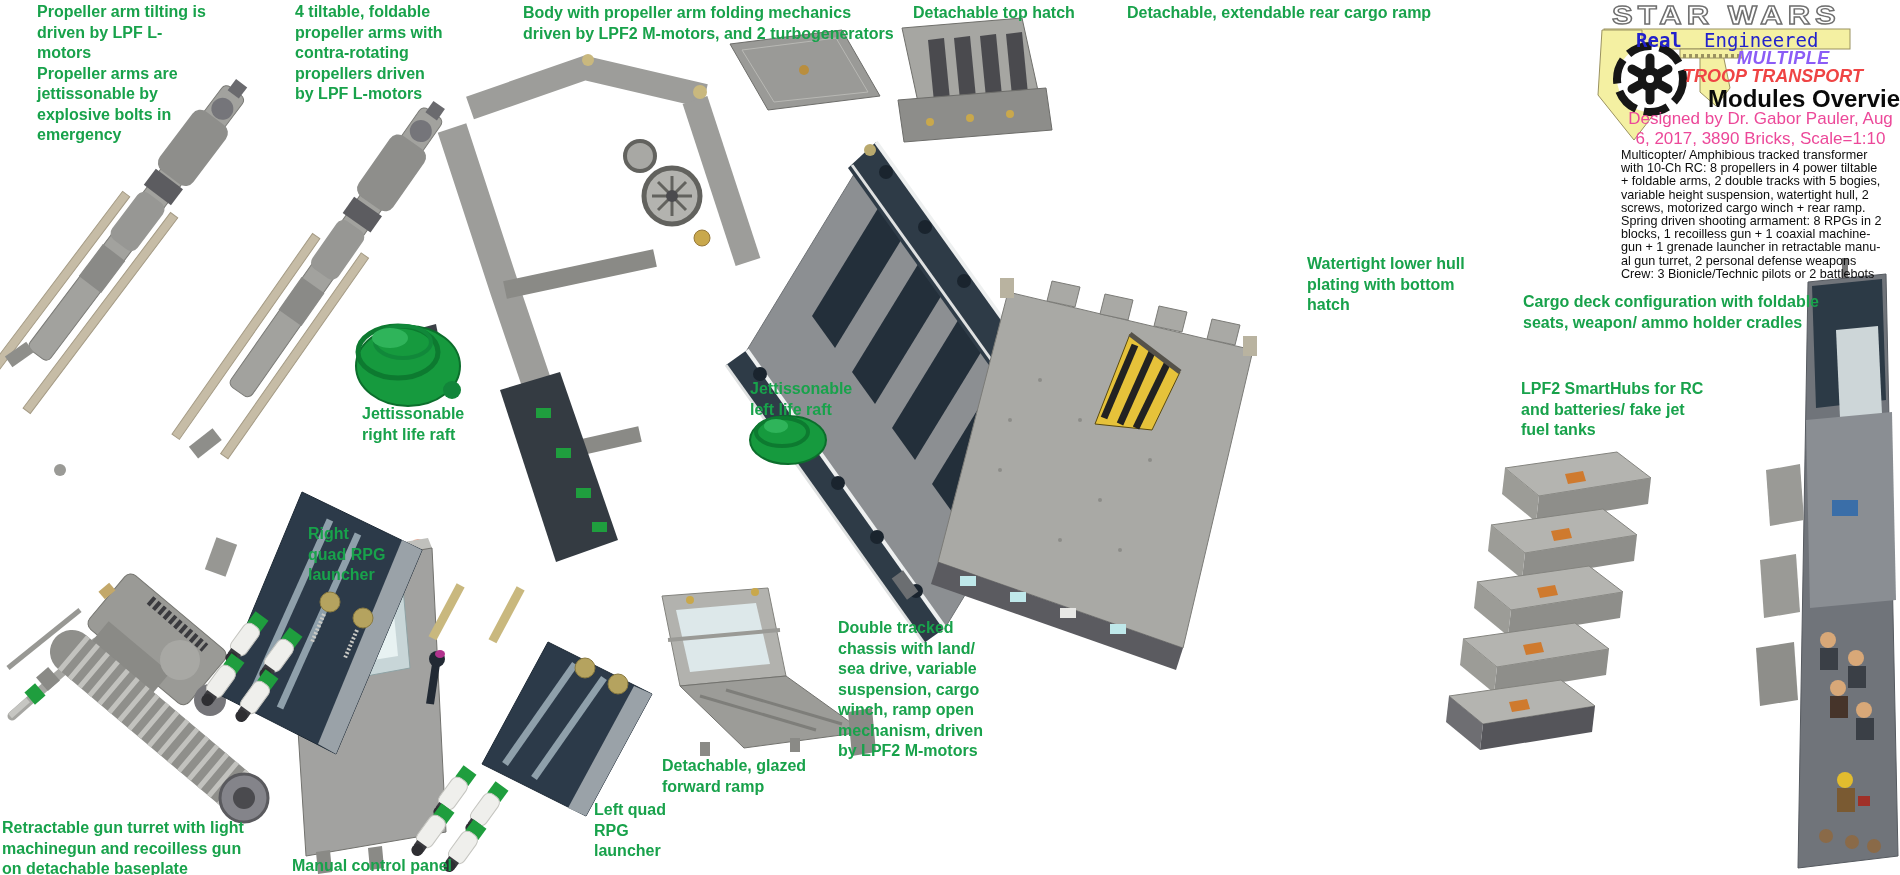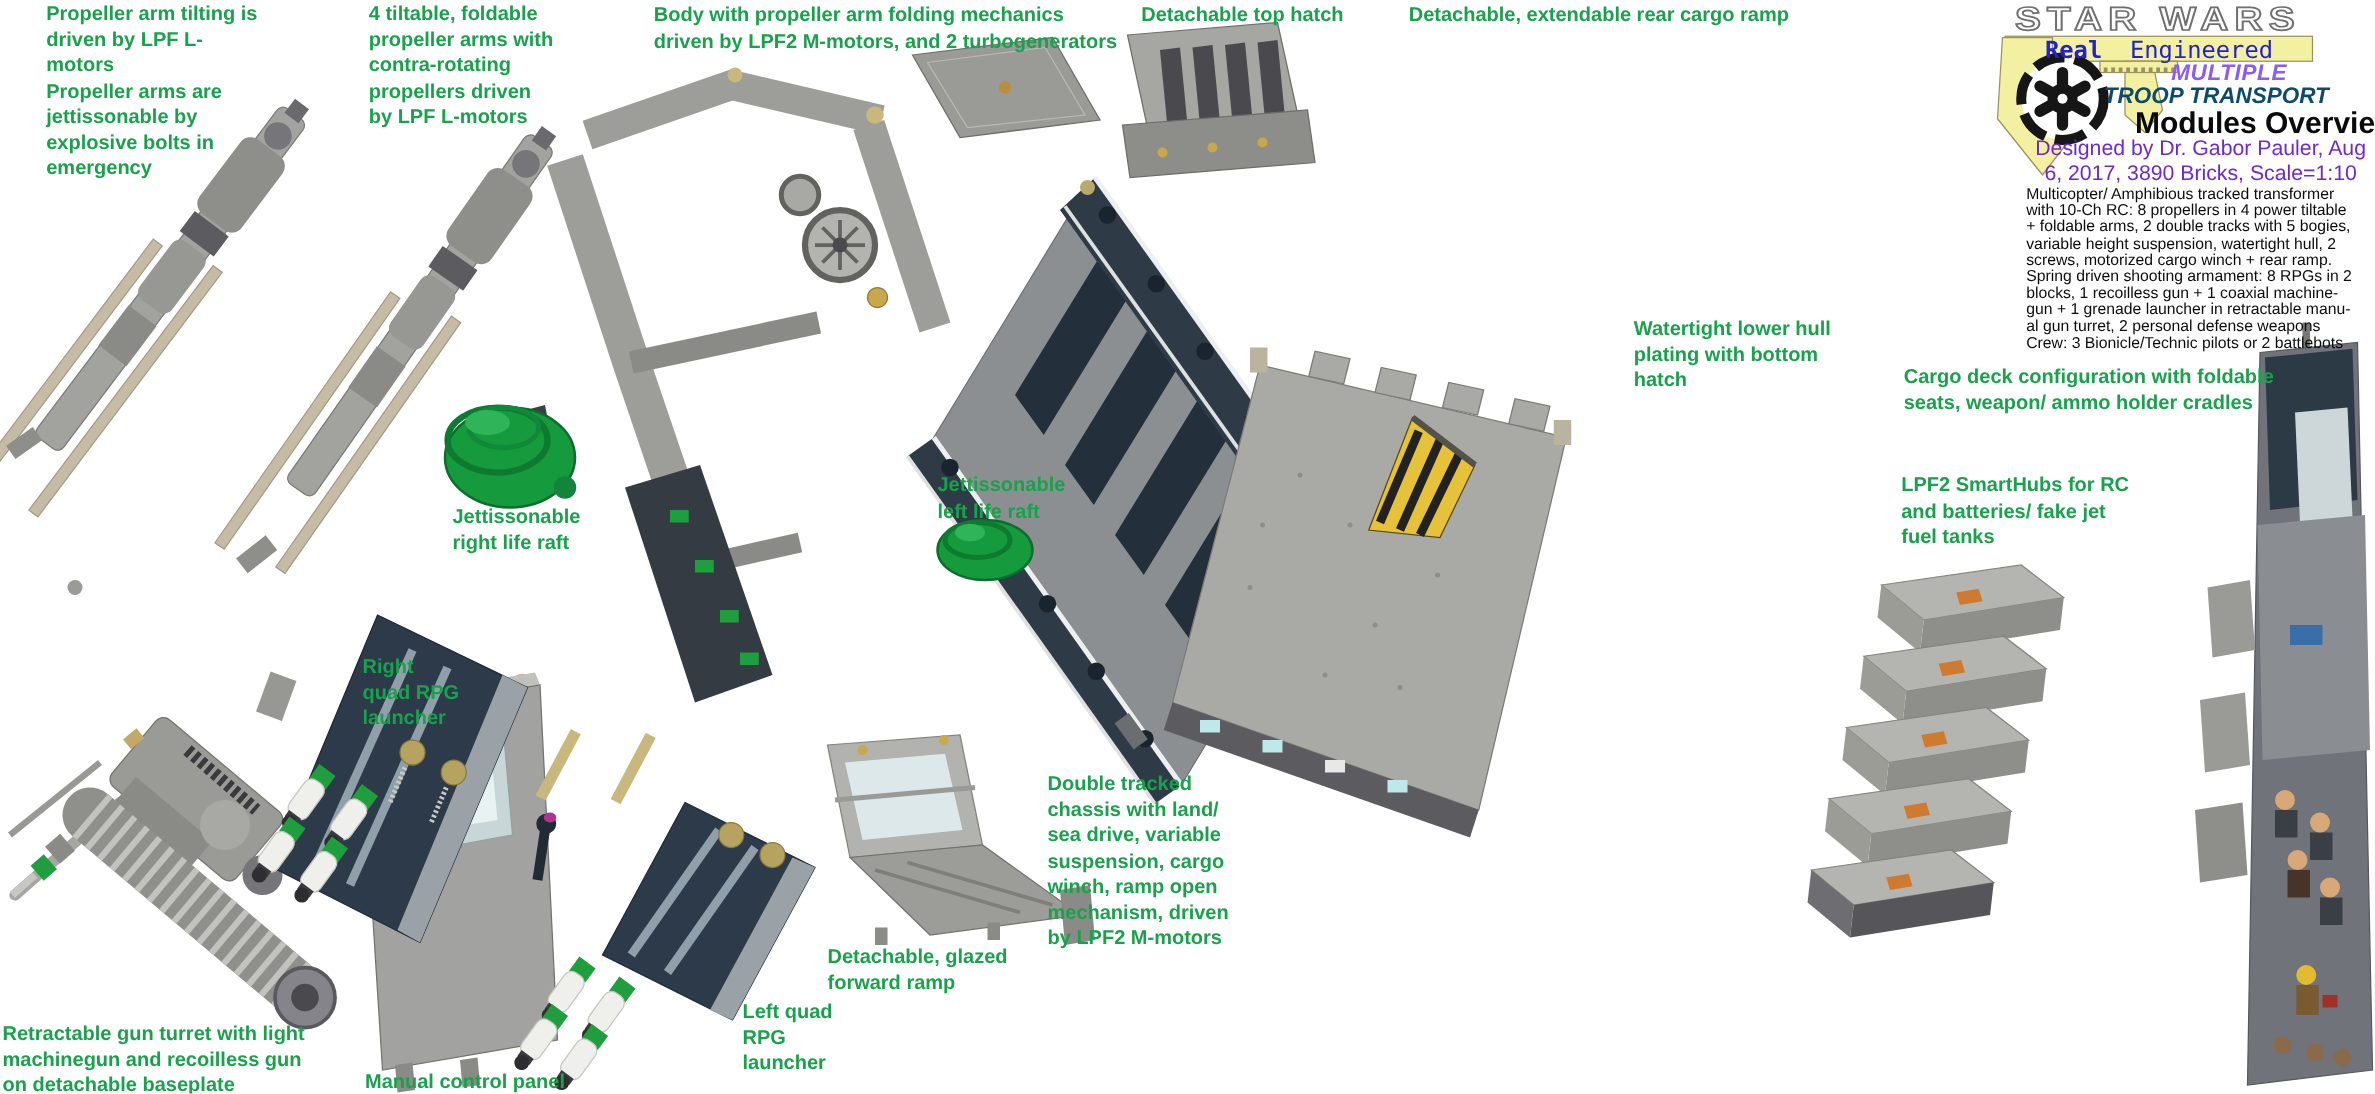--- a/index.html
+++ b/index.html
@@ -11,24 +11,24 @@
        white-space:pre-line;}
   .logo-text{position:absolute;z-index:4;white-space:nowrap;}
   .sw{left:1612px;top:0px;font-size:31px;font-weight:900;letter-spacing:5px;color:#ffffff;
       -webkit-text-stroke:1.6px #6f6f6f;text-shadow:0 0 1px #8a8a8a;transform:scaleY(.85);
       transform-origin:left top;}
   .real{left:1636px;top:29px;font-family:"DejaVu Sans Mono",monospace;font-weight:bold;
         font-size:19px;color:#2222cc;}
   .eng{left:1704px;top:29px;font-family:"DejaVu Sans Mono",monospace;font-weight:normal;
        font-size:19px;color:#2222cc;}
   .multiple{left:1737px;top:48px;font-size:18px;font-style:italic;font-weight:900;color:#8b5cf6;letter-spacing:.5px;}
-  .troop{left:1683px;top:66px;font-size:18px;font-style:italic;font-weight:900;color:#0c4a6e;}
+  .troop{left:1683px;top:66px;font-size:18px;font-style:italic;font-weight:900;color:#ef4444;}
   .modov{left:1708px;top:85px;font-size:24px;font-weight:bold;color:#0a0a0a;}
   .designed{left:1620px;top:109px;width:281px;text-align:center;font-size:17px;line-height:19.5px;
-            color:#6d28d9;white-space:normal;}
+            color:#ec4899;white-space:normal;}
   #spec{position:absolute;left:1621px;top:149px;width:281px;z-index:4;font-size:12.6px;
         line-height:13.2px;color:#0c0c0c;}
   .spec-line{white-space:nowrap;}
   .u{}
 </style>
 </head>
 <body>
 
 <div class="stage">
 
@@ -422,21 +422,21 @@
 hatch</div>
       <div class="lbl" style="left: 1523px; top: 292px; width: 310px;">Cargo deck configuration with foldable
 seats, weapon/ ammo holder cradles</div>
       <div class="lbl" style="left: 1521px; top: 379px; width: 190px;">LPF2 SmartHubs for RC
 and batteries/ fake jet
 fuel tanks</div>
       <div class="lbl" style="left: 362px; top: 404px; width: 125px;">Jettissonable
 right life raft</div>
       <div class="lbl" style="left: 750px; top: 379px; width: 125px;">Jettissonable
 left life raft</div>
-      <div class="lbl" style="left: 290px; top: 524px; width: 105px;">Right
+      <div class="lbl" style="left: 308px; top: 524px; width: 105px;">Right
 quad RPG
 launcher</div>
       <div class="lbl" style="left: 838px; top: 594px; width: 165px; margin-top: 24px;">Double tracked
 chassis with land/
 sea drive, variable
 suspension, cargo
 winch, ramp open
 mechanism, driven
 by LPF2 M-motors</div>
       <div class="lbl" style="left: 594px; top: 800px; width: 100px;">Left quad

